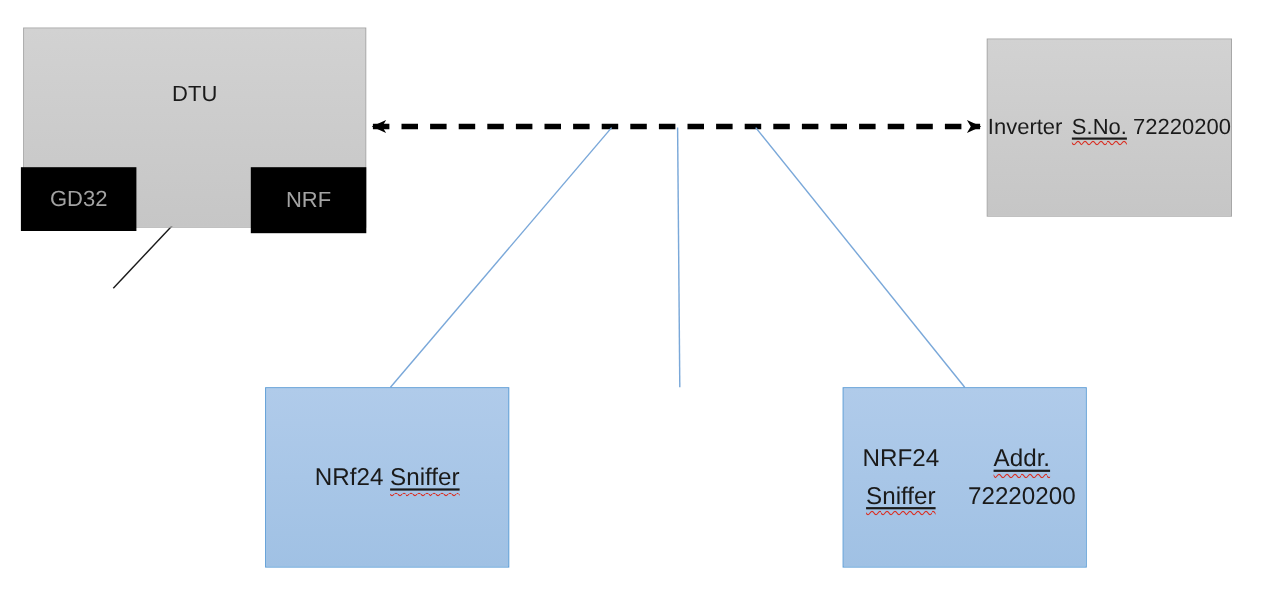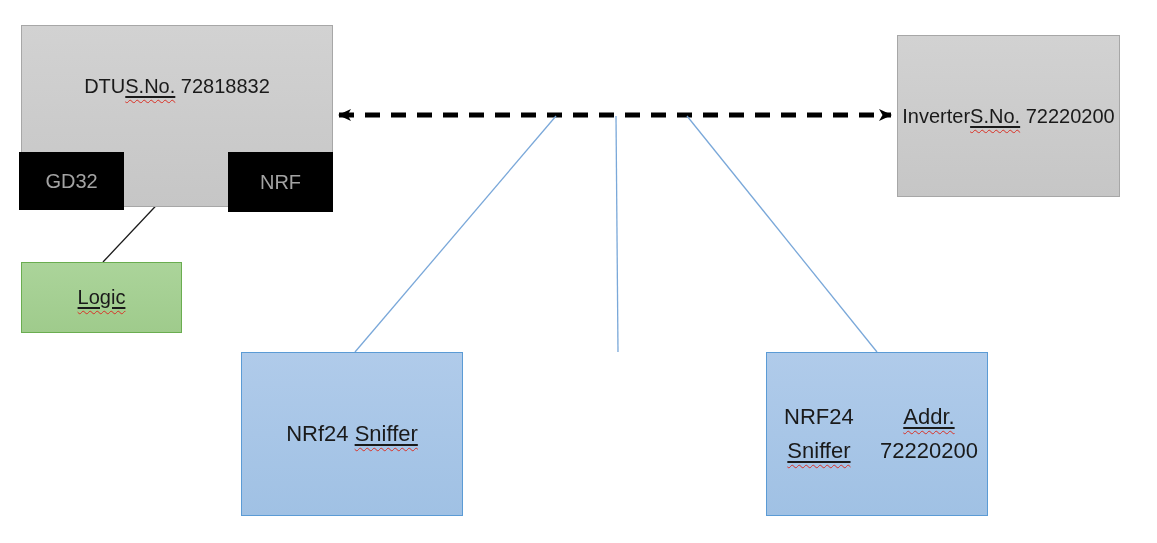--- a/index.html
+++ b/index.html
@@ -12,21 +12,21 @@
   .gray  { background:linear-gradient(180deg,#d2d2d2 0%,#c6c6c6 100%); border:1px solid #a7a7a7; }
   .black { background:#000000; color:#a3a3a3; }
   .green { background:linear-gradient(180deg,#abd49a 0%,#9fcb8c 100%); border:1.5px solid #6aad50; }
   .blue  { background:linear-gradient(180deg,#b0cbea 0%,#a0c1e4 100%); border:1.5px solid #5b9bd5; }
   .orange{ background:linear-gradient(180deg,#f6bb95 0%,#f1a87c 100%); border:1.5px solid #ed7d31; }
 
   .dtu      { left:21px;  top:25px;  width:312px; height:182px; font-size:20px; line-height:27px; }
   .gd32     { left:19px;  top:152px; width:105px; height:58px;  font-size:20px; }
   .nrf      { left:228px; top:152px; width:105px; height:60px;  font-size:20px; }
   .logic    { left:21px;  top:262px; width:161px; height:71px;  font-size:20px; }
-  .inverter { left:897px; top:35px;  width:223px; height:162px; font-size:20px; line-height:27px; }
+  .inverter { left:897px; top:35px;  width:223px; height:162px; font-size:20px; line-height:27px;justify-content:space-between; }
   .sniffL   { left:241px; top:352px; width:222px; height:164px; font-size:22px; line-height:34px; }
   .hackrf   { left:504px; top:352px; width:225px; height:164px; font-size:22px; line-height:30px; }
   .sniffR   { left:766px; top:352px; width:222px; height:164px; font-size:22px; line-height:34px; }
   .sub { font-size:15px; line-height:23px; }
 
   
   .mis { text-decoration:underline; text-decoration-thickness:1.5px; text-underline-offset:3px; }
   .mis .sq { text-decoration:underline wavy #d93025; text-decoration-thickness:1px; text-underline-offset:6px; }
 </style>
 </head>
@@ -50,37 +50,30 @@
 
     <line x1="183" y1="177" x2="103" y2="262" stroke="#1a1a1a" stroke-width="1.3"></line>
 
     <line x1="556" y1="116" x2="355" y2="352" stroke="#7aa8d9" stroke-width="1.3"></line>
     <line x1="616" y1="116" x2="618" y2="352" stroke="#7aa8d9" stroke-width="1.3"></line>
     <line x1="687" y1="116" x2="877" y2="352" stroke="#7aa8d9" stroke-width="1.3"></line>
   </svg>
 
   <div class="box gray dtu" style="padding-bottom:60px;">
     <div>DTU</div>
-    <div>
-      <span class="mis"><span class="sq">S.No.</span></span>
-      <span>72818832</span>
-    </div>
   </div>
 
   <div class="box black gd32">
     <span>GD32</span>
   </div>
 
   <div class="box black nrf">
     <span>NRF</span>
   </div>
 
-  <div class="box green logic">
-    <span class="mis"><span class="sq">Logic</span></span>
-  </div>
 
   <div class="box gray inverter">
     <div>Inverter</div>
     <div>
       <span class="mis"><span class="sq">S.No.</span></span>
       <span>72220200</span>
     </div>
   </div>
 
   <div class="box blue sniffL">

